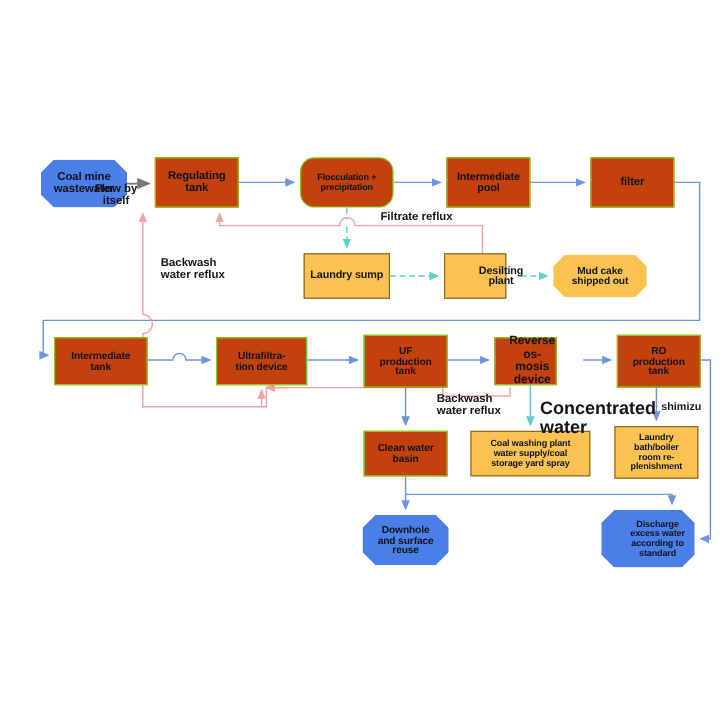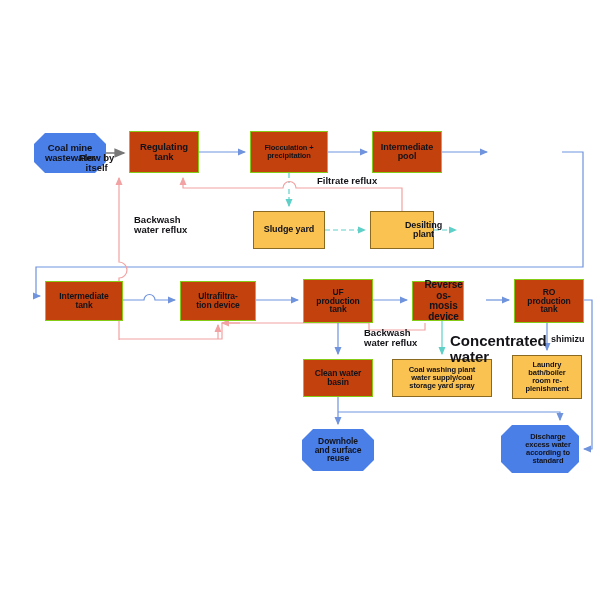--- a/index.html
+++ b/index.html
@@ -136,32 +136,35 @@
       <path d="M338,412 L560,412 L560,420" stroke="#6f93dd" marker-end="url(#ar-blue)"></path>
     </g>
   </svg>
 
   <div class="node oct-blue" style="left:2px; top:133px; width:72px; height:40px; font-size:9.5px;margin-left:32px;">Coal mine
 wastewater</div>
 
   <div class="node blue" style="left:129px; top:131px; width:70px; height:42px; font-size:9.5px;">Regulating
 tank</div>
 
-  <div class="node blue" style="left:250px; top:131px; width:78px; height:42px; font-size:7.5px;">Flocculation +
+  <div class="node blue" style="left:250px; top:131px; width:78px; height:42px; font-size:7.5px;border-radius:12px;">Flocculation +
 precipitation</div>
 
   <div class="node blue" style="left:372px; top:131px; width:70px; height:42px; font-size:9px;">Intermediate
 pool</div>
 
-
-  <div class="node orange" style="left:253px; top:211px; width:72px; height:38px; font-size:9px;">Sludge yard</div>
-
-  <div class="node orange" style="left:370px; top:211px; width:64px; height:38px; font-size:9px;padding-left:43px;">Desilting
+  <div class="node blue" style="left:492px; top:131px; width:70px; height:42px; font-size:9.5px;">filter</div>
+
+  <div class="node orange" style="left:253px; top:211px; width:72px; height:38px; font-size:9px;">Laundry sump</div>
+
+  <div class="node orange" style="left:370px; top:211px; width:52px; height:38px; font-size:9px;padding-left:43px;">Desilting
 plant</div>
 
+  <div class="node oct-orange" style="left:461px; top:212px; width:78px; height:36px; font-size:8.5px;">Mud cake
+shipped out</div>
 
   <div class="node blue" style="left:45px; top:281px; width:78px; height:40px; font-size:8.5px;">Intermediate
 tank</div>
 
   <div class="node blue" style="left:180px; top:281px; width:76px; height:40px; font-size:8.5px;">Ultrafiltra-
 tion device</div>
 
   <div class="node blue" style="left:303px; top:279px; width:70px; height:44px; font-size:8.5px;">UF
 production
 tank</div>

